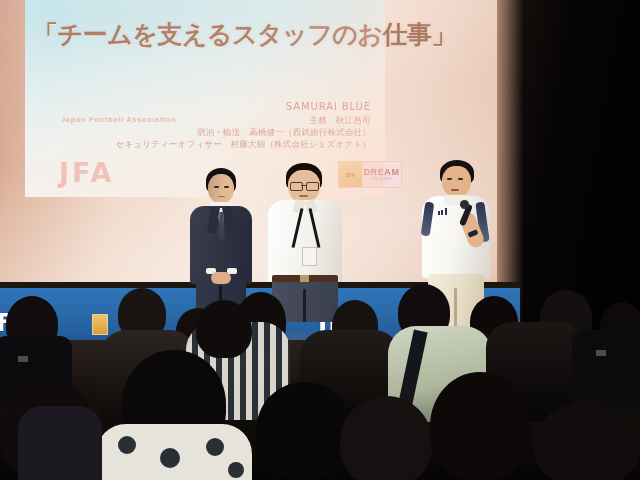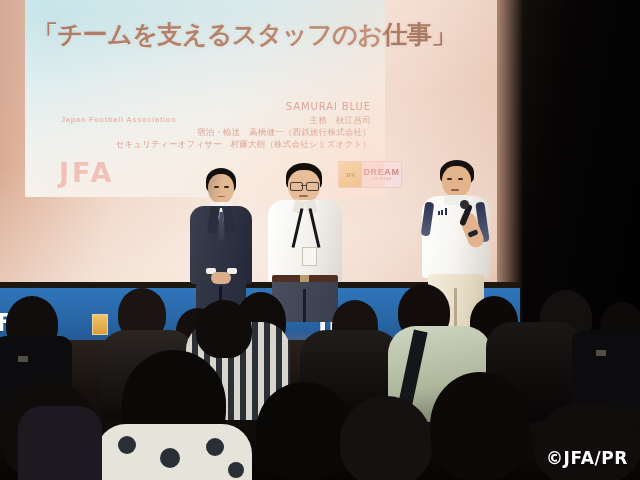--- a/index.html
+++ b/index.html
@@ -344,15 +344,14 @@
   <div style="position:absolute;left:206px;top:438px;width:18px;height:18px;background:#2a2f35;border-radius:50%;"></div>
   <div style="position:absolute;left:228px;top:462px;width:16px;height:16px;background:#2a2f35;border-radius:50%;"></div>
 
   <div class="aud" style="left:0px;top:380px;width:96px;height:100px;background:#100c0b;"></div>
   <div class="aud" style="left:256px;top:382px;width:96px;height:98px;background:#0a0707;"></div>
   <div class="aud" style="left:340px;top:396px;width:92px;height:90px;background:#151110;"></div>
   <div class="aud" style="left:430px;top:372px;width:100px;height:108px;background:#0c0908;"></div>
   <div class="aud" style="left:534px;top:402px;width:106px;height:84px;background:#110d0c;"></div>
   <div style="position:absolute;left:18px;top:406px;width:84px;height:80px;background:#1c1a20;border-radius:24px 24px 0 0;"></div>
 
-  <div class="copyright">©JFA/PR</div>
 
 </div>
 
 </body></html>

